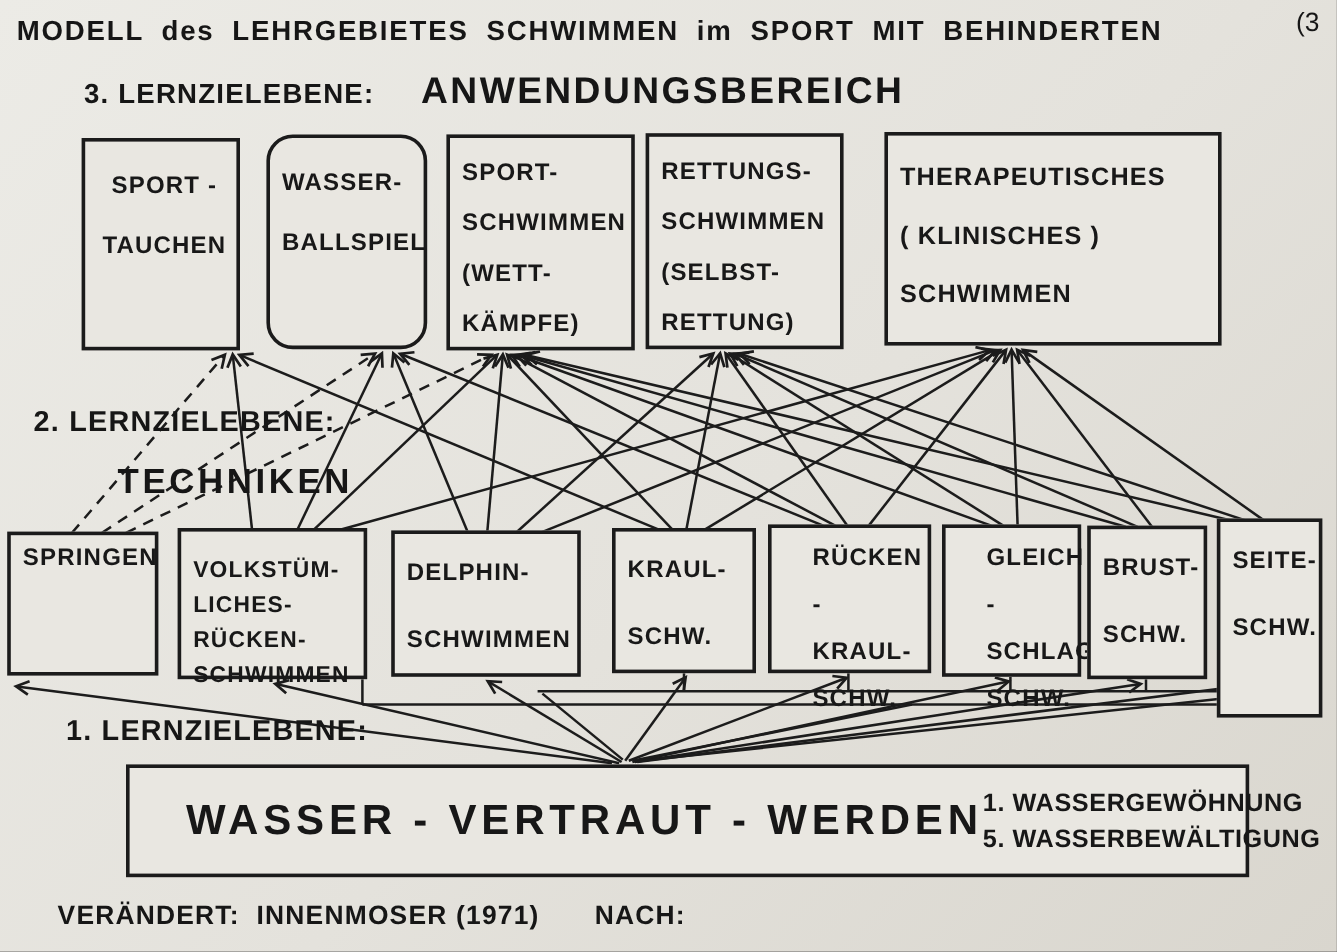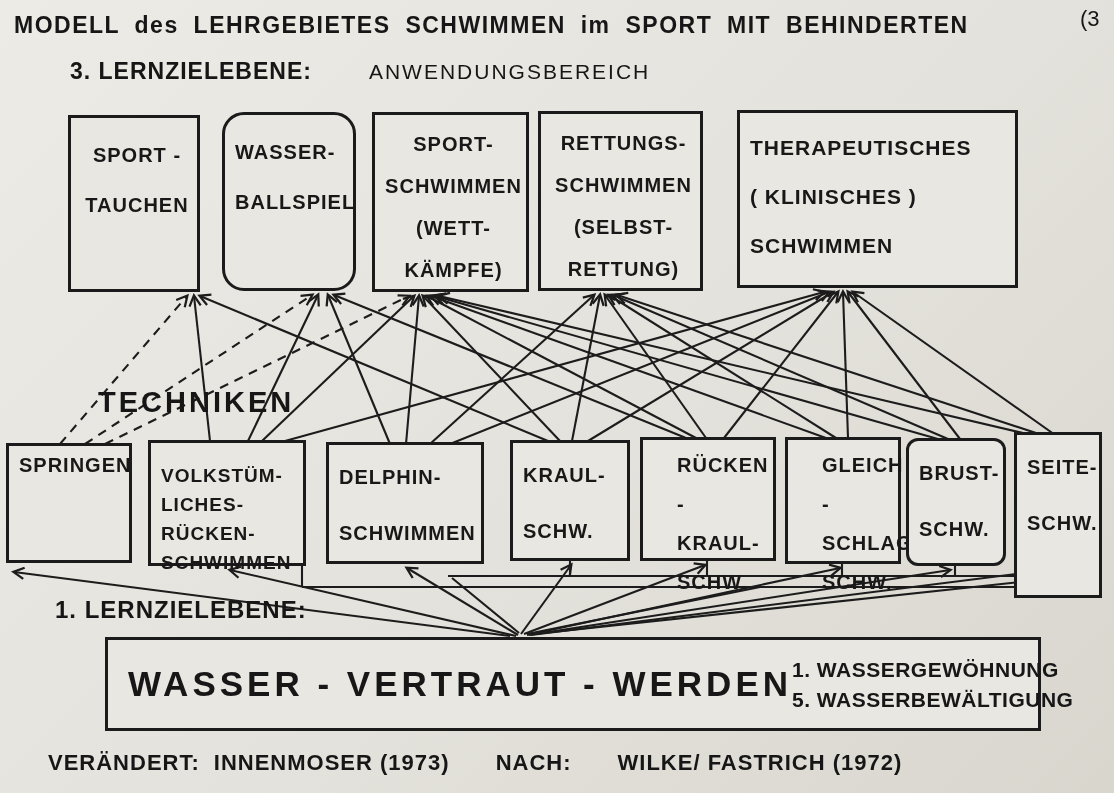--- a/index.html
+++ b/index.html
@@ -38,56 +38,56 @@
     color: #181818;
     padding: 10px 4px 0 10px;
   }
   
   .b-t1 { left: 68px;  top: 115px; width: 132px; height: 177px; text-align: center; }
   .b-t2 { left: 222px; top: 112px; width: 134px; height: 179px; border-radius: 22px; }
   .b-t3 { left: 372px; top: 112px; width: 157px; height: 180px; }
   .b-t4 { left: 538px; top: 111px; width: 165px; height: 180px; }
   .b-t5 { left: 737px; top: 110px; width: 281px; height: 178px; }
   .t-2line  { line-height: 50px; padding-top: 12px; }
-  .t-4line  { line-height: 42px; padding-top: 8px; text-align: center; }
+  .t-4line  { line-height: 42px; padding-top: 8px; }
   .t-3line  { line-height: 49px; padding-top: 10px; font-size: 21px; }
   
   .b-m1 { left: 6px;    top: 443px; width: 126px; height: 120px; }
   .b-m2 { left: 148px;  top: 440px; width: 158px; height: 126px; }
   .b-m3 { left: 326px;  top: 442px; width: 158px; height: 122px; }
   .b-m4 { left: 510px;  top: 440px; width: 120px; height: 121px; }
   .b-m5 { left: 640px;  top: 437px; width: 136px; height: 124px; }
   .b-m6 { left: 785px;  top: 437px; width: 116px; height: 127px; }
-  .b-m7 { left: 906px;  top: 438px; width: 100px; height: 128px; border-radius: 12px; }
+  .b-m7 { left: 906px;  top: 438px; width: 100px; height: 128px; }
   .b-m8 { left: 1014px; top: 432px; width: 88px;  height: 166px; }
   .m-1line  { padding-top: 8px; text-align: right; }
   .m-4line  { font-size: 19px; line-height: 29px; padding-top: 18px; }
   .m-spread { line-height: 56px; padding-top: 4px; }
   .m-3line  { line-height: 39px; padding-top: 6px; padding-left: 34px; }
   
   .lbl { position: absolute; z-index: 2; font-weight: 700; color: #161616; }
   .page-title {
     left: 14px; top: 12px;
     font-size: 23px; letter-spacing: 1.5px; word-spacing: 7px;
   }
   .page-num { left: 1080px; top: 6px; font-size: 22px; font-weight: 400; }
   .lvl3-row { left: 70px; top: 58px; display: flex; align-items: baseline; gap: 29px; }
   .lvl-label { font-size: 23px; letter-spacing: 1px; font-weight: 700; }
-  .lvl3-title { font-size: 21px; letter-spacing: 2px; margin-left: 28px; font-weight: 400; }
+  .lvl3-title { font-size: 31px; letter-spacing: 2px; margin-left: 10px; font-weight: 700; }
   .lvl2-label { left: 28px; top: 338px; font-size: 24px; letter-spacing: 1px; }
   .lvl2-title { left: 98px; top: 386px; font-size: 29px; letter-spacing: 3px; }
   .lvl1-label { left: 55px; top: 596px; font-size: 24px; letter-spacing: 1px; }
   
   .foundation {
     left: 105px; top: 637px; width: 936px; height: 94px;
     display: flex; align-items: center;
   }
   .foundation-title {
     font-size: 35px; font-weight: 700; letter-spacing: 4px;
-    padding-left: 20px; white-space: nowrap;
+    padding-left: 47px; white-space: nowrap;
   }
   .foundation-items {
     margin-left: auto; padding-right: 16px; padding-top: 2px;
     display: flex; flex-direction: column; gap: 6px;
   }
   .foundation-item {
     font-size: 21px; font-weight: 700; letter-spacing: 0.5px; white-space: nowrap;
   }
   
   .footer {
@@ -188,20 +188,21 @@
 SCHWIMMEN
 (SELBST-
 RETTUNG)</div>
   </div>
   <div class="box b-t5">
     <div class="box-text t-3line">THERAPEUTISCHES
 ( KLINISCHES )
 SCHWIMMEN</div>
   </div>
 
+  <div class="lbl lvl2-label">2. LERNZIELEBENE:</div>
   <div class="lbl lvl2-title">TECHNIKEN</div>
 
   <div class="box b-m1">
     <div class="box-text m-1line">SPRINGEN</div>
   </div>
   <div class="box b-m2">
     <div class="box-text m-4line">VOLKSTÜM-
 LICHES-
 RÜCKEN-
 SCHWIMMEN</div>
@@ -238,18 +239,17 @@
   <div class="box foundation">
     <div class="foundation-title">WASSER - VERTRAUT - WERDEN</div>
     <div class="foundation-items">
       <div class="foundation-item">1. WASSERGEWÖHNUNG</div>
       <div class="foundation-item">5. WASSERBEWÄLTIGUNG</div>
     </div>
   </div>
 
   <div class="lbl footer">
     <span>VERÄNDERT:</span>
-    <span class="gap">INNENMOSER (1973)</span>
+    <span class="gap">INNENMOSER (1971)</span>
     <span class="gap">NACH:</span>
-    <span>WILKE/ FASTRICH (1972)</span>
   </div>
 
 </div>
 
 </body></html>

